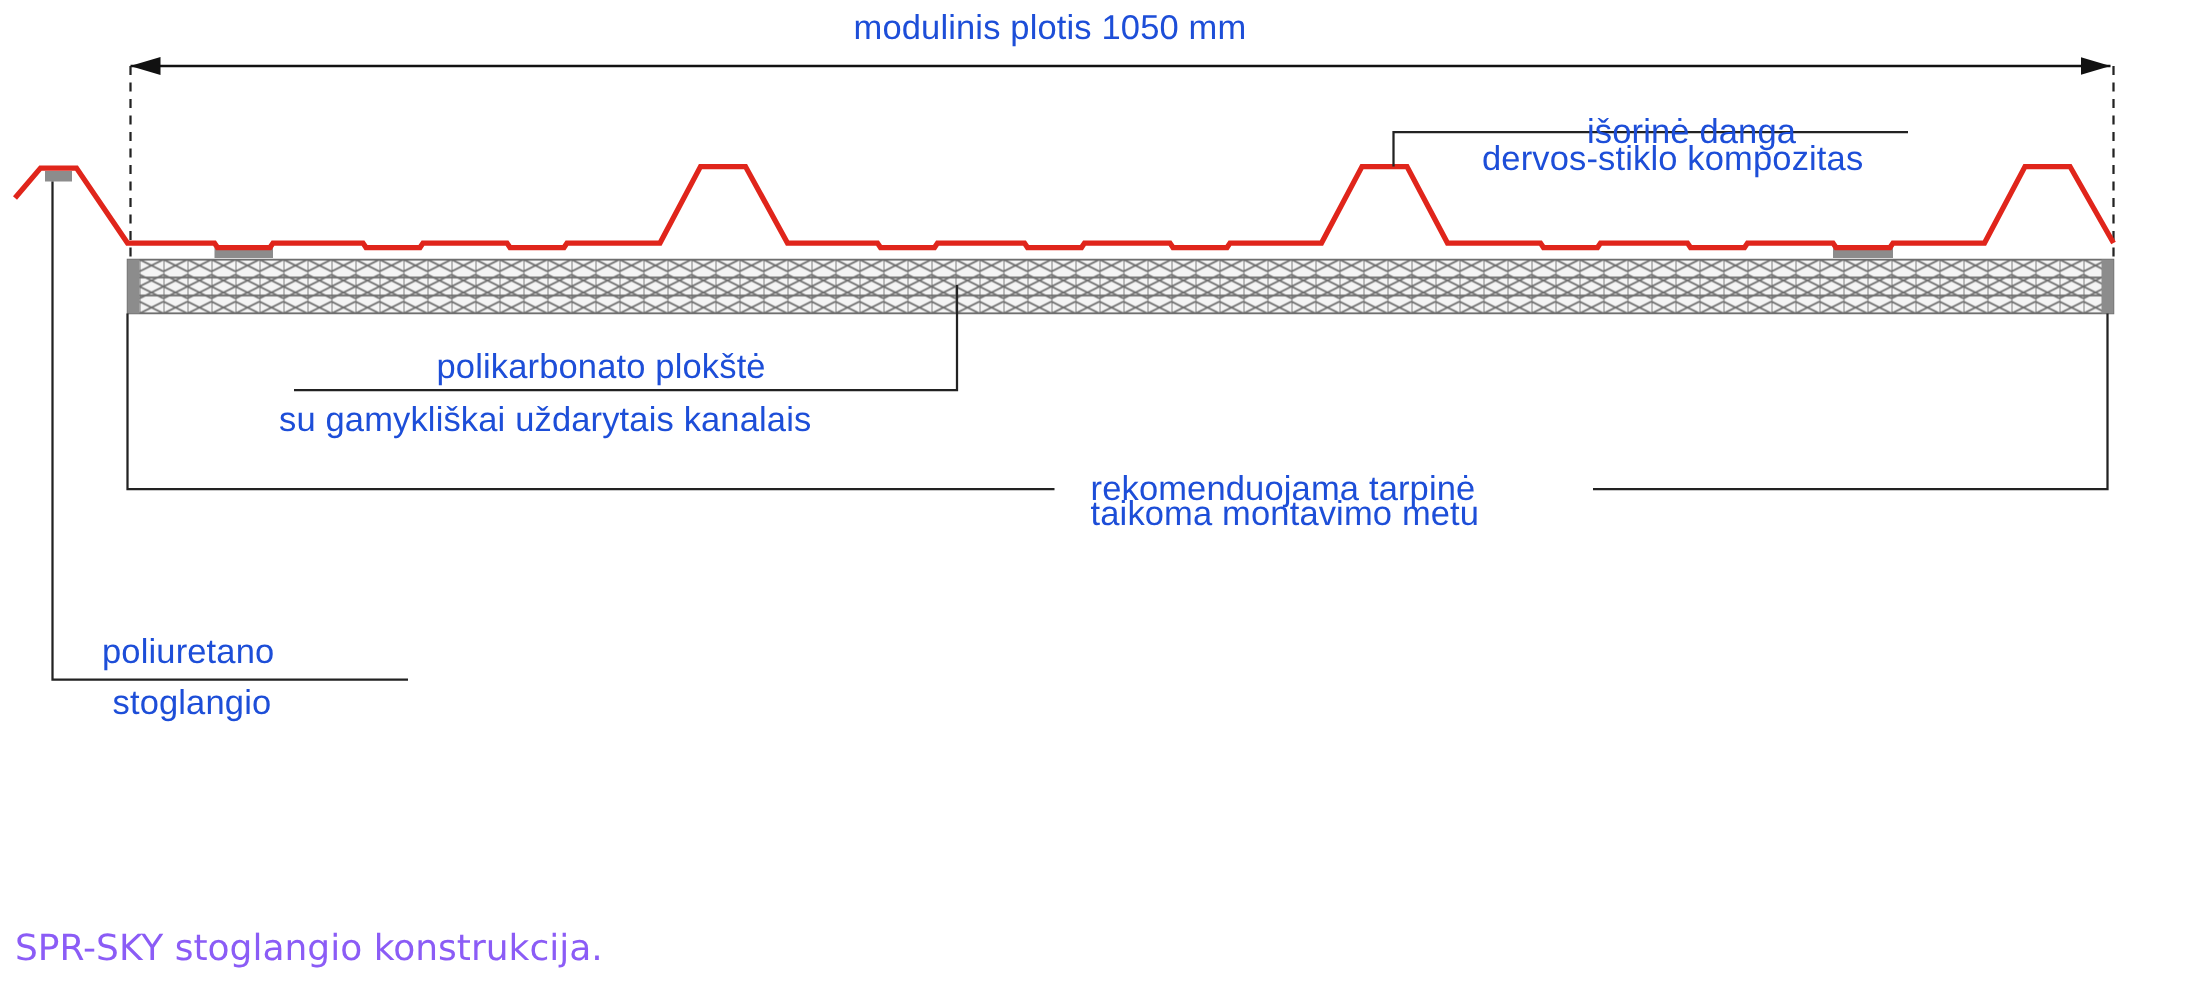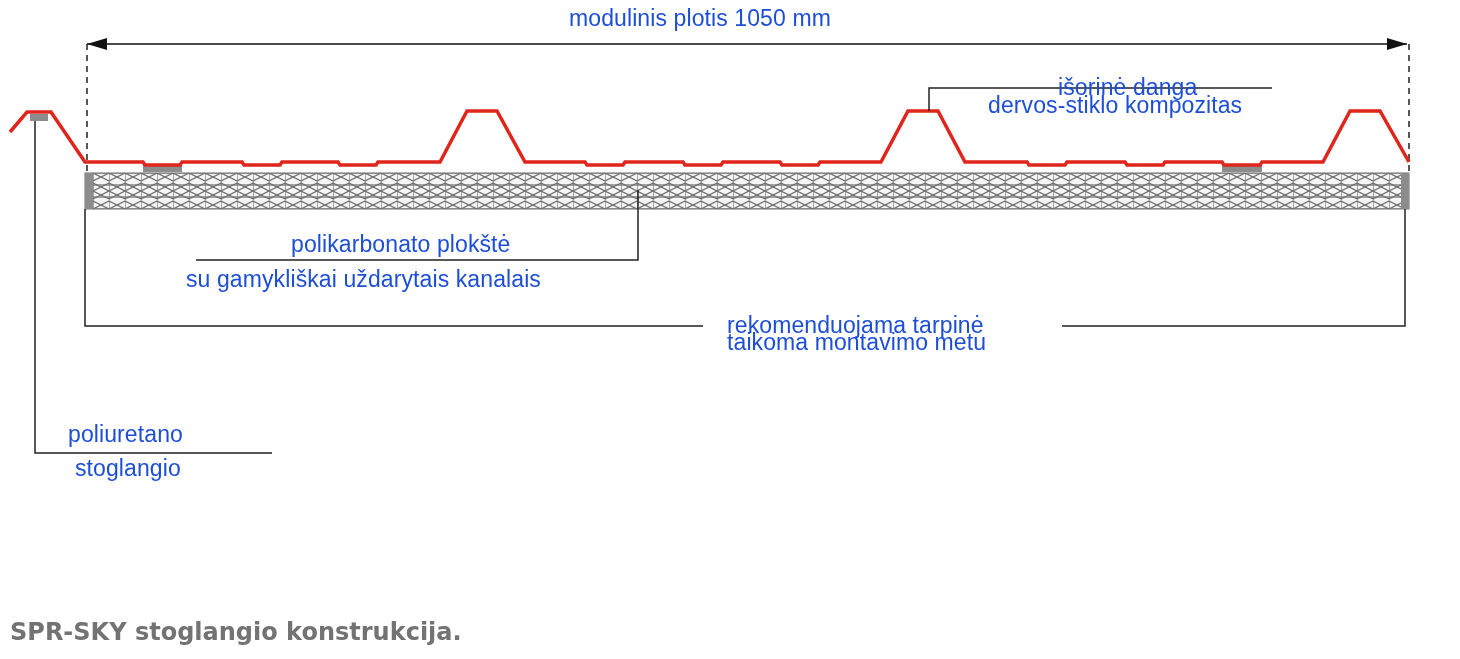--- a/index.html
+++ b/index.html
@@ -1,22 +1,22 @@
 <!DOCTYPE html>
 <html><head>
 <meta charset="utf-8">
 <style>
   html, body { margin: 0; padding: 0; background: #ffffff; }
   body { width: 1460px; height: 659px; position: relative; overflow: hidden;
          font-family: "DejaVu Sans", "Liberation Sans", sans-serif; color: #1a1a1a; }
   #diagram { position: absolute; left: 0; top: 0; width: 1460px; height: 659px; }
   .lbl { position: absolute; font-size: 23px; line-height: 28px; white-space: nowrap;
          font-family: "Liberation Sans", "DejaVu Sans", sans-serif; color: #1d4ed8; letter-spacing: 0.1px; }
-  .caption { position: absolute; left: 10px; top: 618px; font-size: 24px; font-weight: bold;
-             font-family: "DejaVu Sans", "Liberation Sans", sans-serif; color: #737373; white-space: nowrap; }
+  .caption { position: absolute; left: 10px; top: 618px; font-size: 24px; font-weight: normal;
+             font-family: "DejaVu Sans", "Liberation Sans", sans-serif; color: #8b5cf6; white-space: nowrap; }
 </style>
 </head>
 <body>
 
 <svg id="diagram" width="1460" height="659" viewBox="0 0 1460 659" xmlns="http://www.w3.org/2000/svg">
   <defs>
     <pattern id="hatch" x="93" y="173" width="16" height="36" patternUnits="userSpaceOnUse">
       <rect x="0" y="0" width="16" height="36" fill="#f4f4f4"></rect>
       <g stroke="#6e6e6e" stroke-width="1.2" fill="none">
         <line x1="0" y1="0" x2="16" y2="0"></line>

